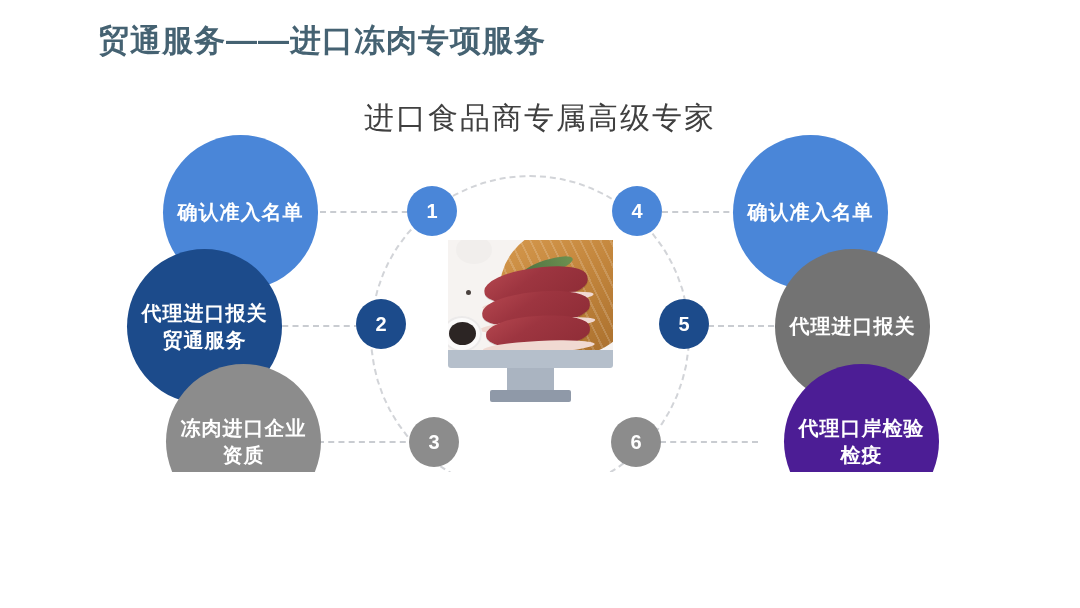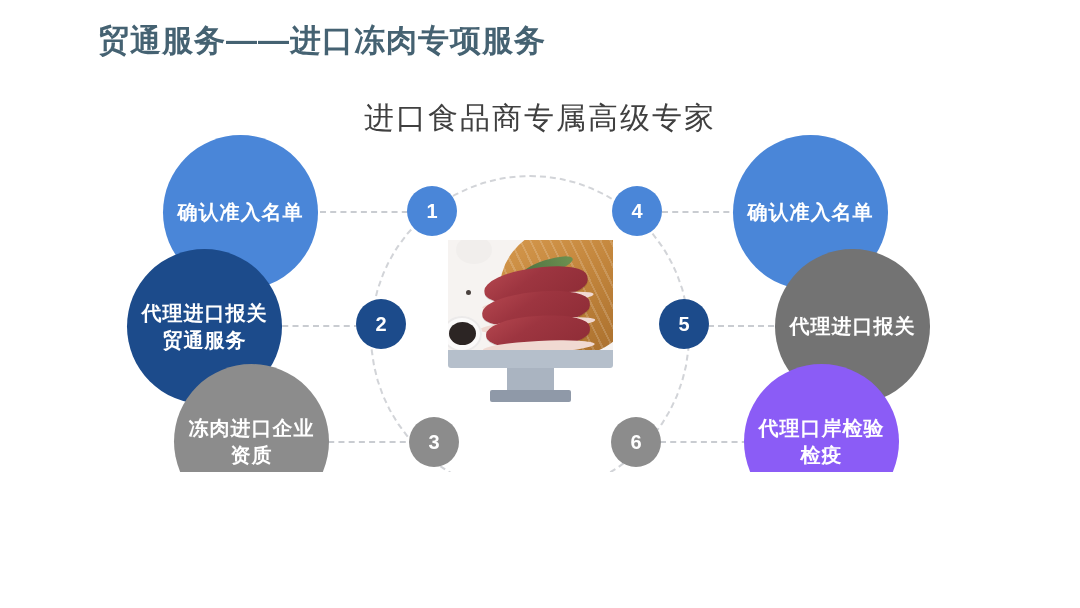--- a/index.html
+++ b/index.html
@@ -260,33 +260,33 @@
 
   <div class="bubble" style="left: 163px; top: 135px; width: 155px; height: 155px; z-index: 2; background: rgb(74, 134, 216);">
     <span>确认准入名单</span>
   </div>
   <div class="bubble" style="left: 127px; top: 249px; width: 155px; height: 155px; z-index: 3; background: rgb(28, 75, 139);">
     <span>
         <span style="display:block">代理进口报关</span>
         <span style="display:block">贸通服务</span>
       </span>
   </div>
-  <div class="bubble" style="left: 174px; top: 364px; width: 155px; height: 155px; z-index: 4; background: rgb(140, 140, 140);">
+  <div class="bubble" style="left: 166px; top: 364px; width: 155px; height: 155px; z-index: 4; background: rgb(140, 140, 140);">
     <span>
         <span style="display:block">冻肉进口企业</span>
         <span style="display:block">资质</span>
       </span>
   </div>
 
   <div class="bubble" style="left: 733px; top: 135px; width: 155px; height: 155px; z-index: 2; background: rgb(74, 134, 216);">
     <span>确认准入名单</span>
   </div>
   <div class="bubble" style="left: 775px; top: 249px; width: 155px; height: 155px; z-index: 3; background: #737373;">
     <span>代理进口报关</span>
   </div>
-  <div class="bubble" style="left: 744px; top: 364px; width: 155px; height: 155px; z-index: 4; background: #8b5cf6;">
+  <div class="bubble" style="left: 784px; top: 364px; width: 155px; height: 155px; z-index: 4; background: #4c1d95;">
     <span>
         <span style="display:block">代理口岸检验</span>
         <span style="display:block">检疫</span>
       </span>
   </div>
 
 </div>
 
 </body></html>

